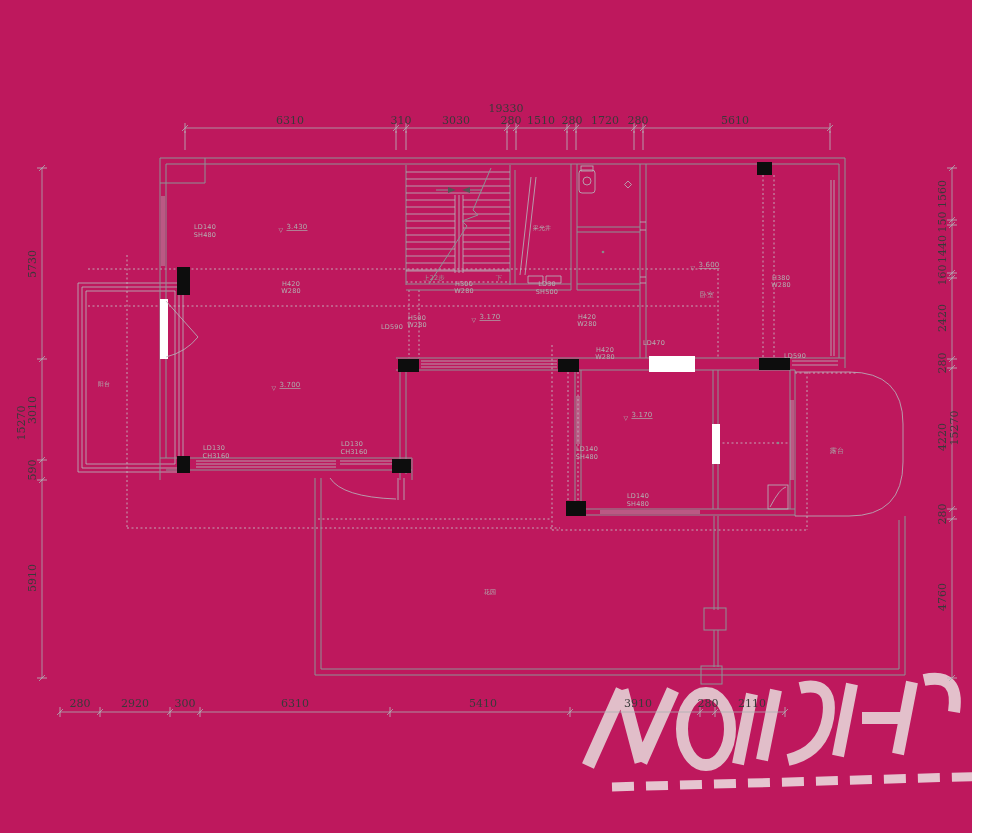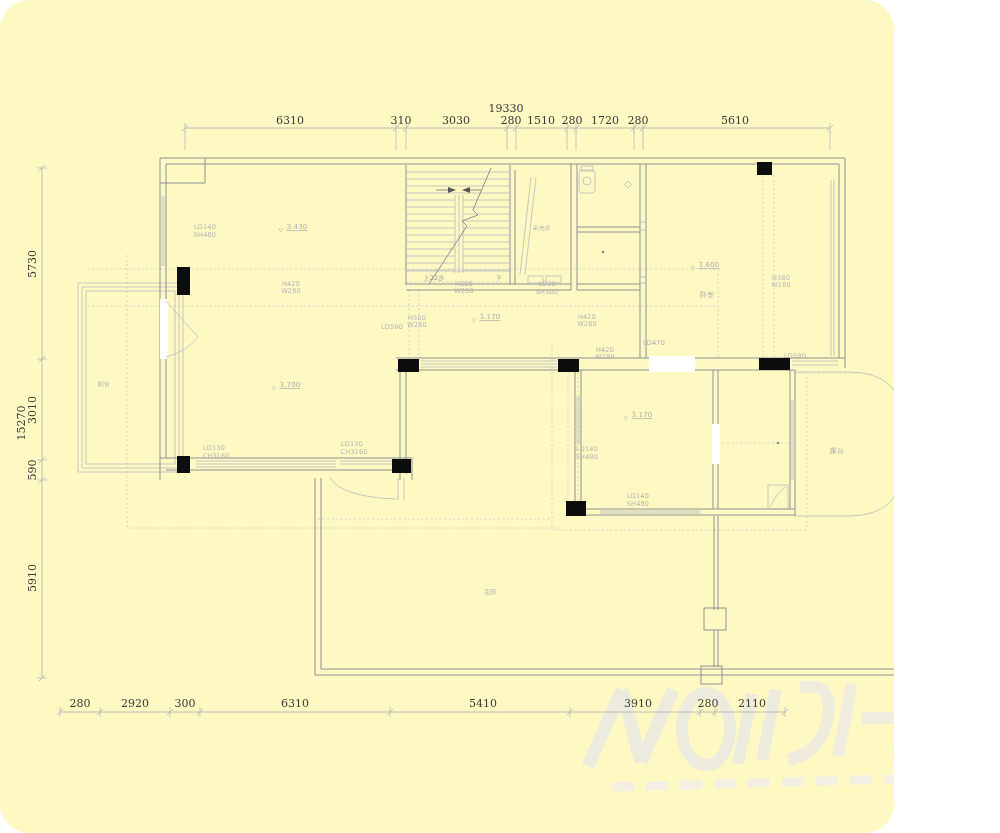--- a/index.html
+++ b/index.html
@@ -1,17 +1,17 @@
 <!DOCTYPE html>
 <html><head>
 <meta charset="utf-8">
 <style>
   html,body{margin:0;padding:0;background:#ffffff;}
-  #stage{position:relative;width:894px;height:833px;background:#fef9c3;overflow:hidden;
-         font-family:"DejaVu Sans",sans-serif;border-radius:29px;}
+  #stage{position:relative;width:972px;height:833px;background:#be185d;overflow:hidden;
+         font-family:"DejaVu Sans",sans-serif;}
   svg{position:absolute;left:0;top:0;}
   .w{stroke:#8d9296;stroke-width:1;fill:none;}
   .t{stroke:#b6bbbf;stroke-width:0.8;fill:none;}
   .d{stroke:#c6cacd;stroke-width:0.8;fill:none;stroke-dasharray:2 2.5;}
   .k{stroke:#a9adb1;stroke-width:0.8;fill:none;}
   .blk{fill:#0d0d0d;stroke:none;}
   .op{fill:#ffffff;stroke:none;}
   text.dimtxt{font-family:"DejaVu Serif","Liberation Serif",serif;}
   text.ann{font-family:"DejaVu Sans","Liberation Sans",sans-serif;letter-spacing:.2px;}
 </style>

